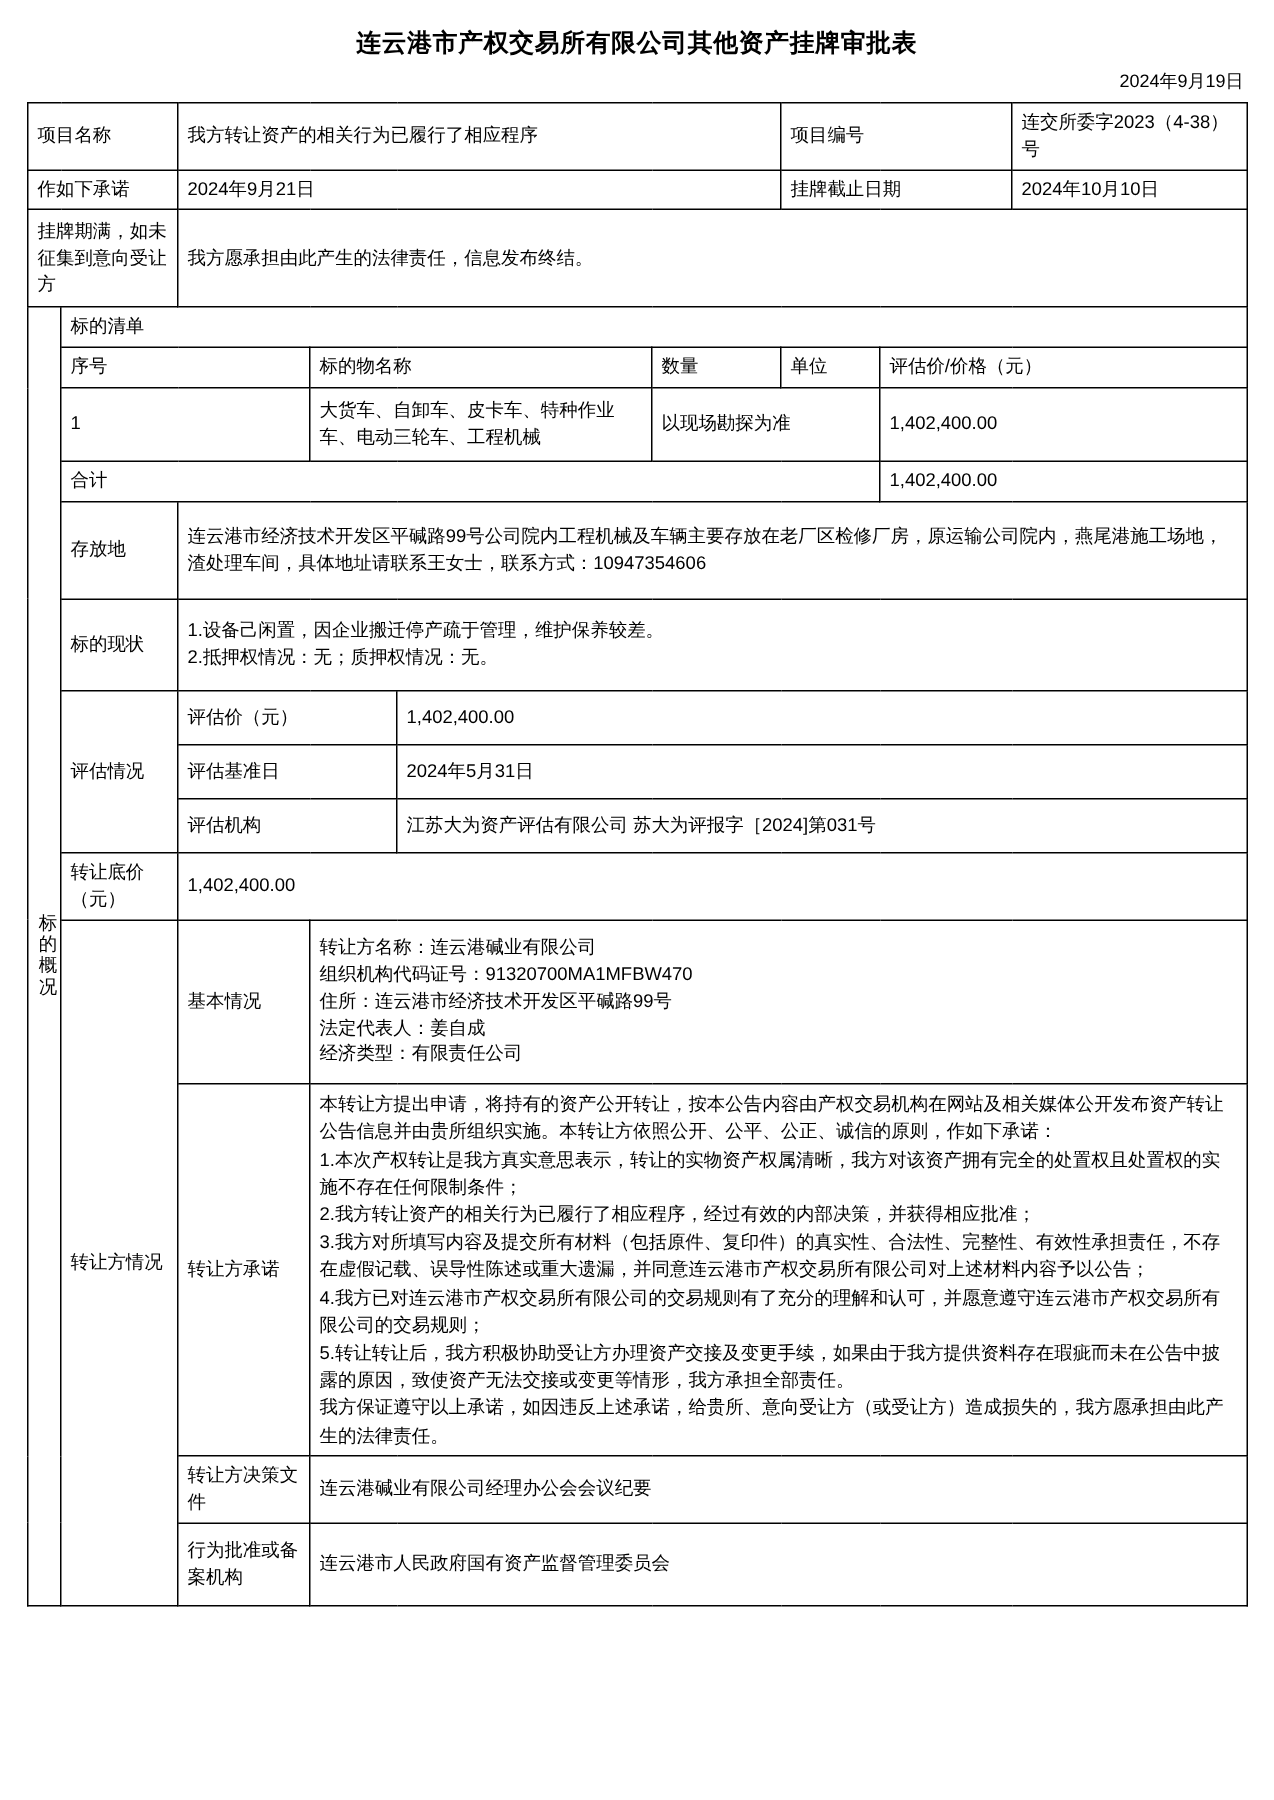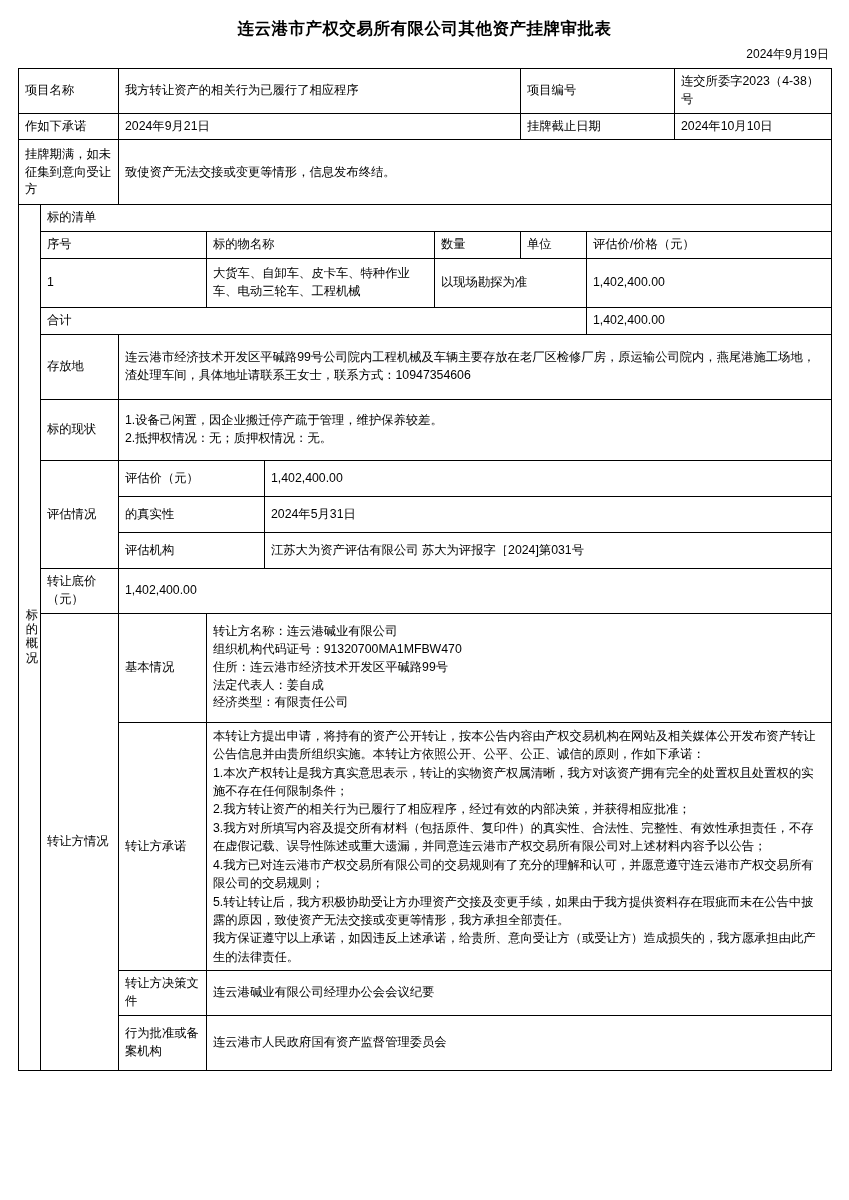--- a/index.html
+++ b/index.html
@@ -107,21 +107,21 @@
 
       <tr>
         <td class="lbl-left" colspan="2">作如下承诺</td>
         <td class="lbl-left" colspan="4">2024年9月21日</td>
         <td class="lbl-left" colspan="2">挂牌截止日期</td>
         <td class="lbl-left">2024年10月10日</td>
       </tr>
 
       <tr>
         <td class="lbl-left top" colspan="2" style="height:56px">挂牌期满，如未征集到意向受让方</td>
-        <td class="lbl-left top" colspan="7">致使资产无法交接或变更等情形，信息发布终结。</td>
+        <td class="lbl-left top" colspan="7">我方愿承担由此产生的法律责任，信息发布终结。</td>
       </tr>
 
       <tr>
         <td class="vert-label" rowspan="14">
           <span>标的概况</span>
         </td>
         <td class="ctr" colspan="8">标的清单</td>
       </tr>
 
       <tr>
@@ -154,21 +154,21 @@
         <td class="lbl-left top multiline" colspan="7" style="height:52px">1.设备己闲置，因企业搬迁停产疏于管理，维护保养较差。
 2.抵押权情况：无；质押权情况：无。</td>
       </tr>
 
       <tr>
         <td class="ctr" rowspan="3">评估情况</td>
         <td class="lbl-left" colspan="2" style="height:27px">评估价（元）</td>
         <td class="lbl-left" colspan="5">1,402,400.00</td>
       </tr>
       <tr>
-        <td class="lbl-left" colspan="2" style="height:27px">的真实性</td>
+        <td class="lbl-left" colspan="2" style="height:27px">评估基准日</td>
         <td class="lbl-left" colspan="5">2024年5月31日</td>
       </tr>
       <tr>
         <td class="lbl-left" colspan="2" style="height:27px">评估机构</td>
         <td class="lbl-left" colspan="5">江苏大为资产评估有限公司    苏大为评报字［2024]第031号</td>
       </tr>
 
       <tr>
         <td class="lbl-left" style="height:34px">转让底价（元）</td>
         <td class="lbl-left" colspan="7">1,402,400.00</td>

